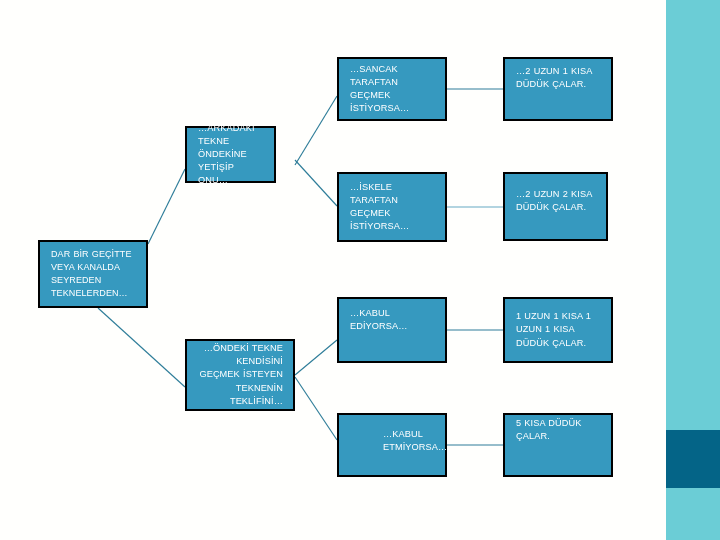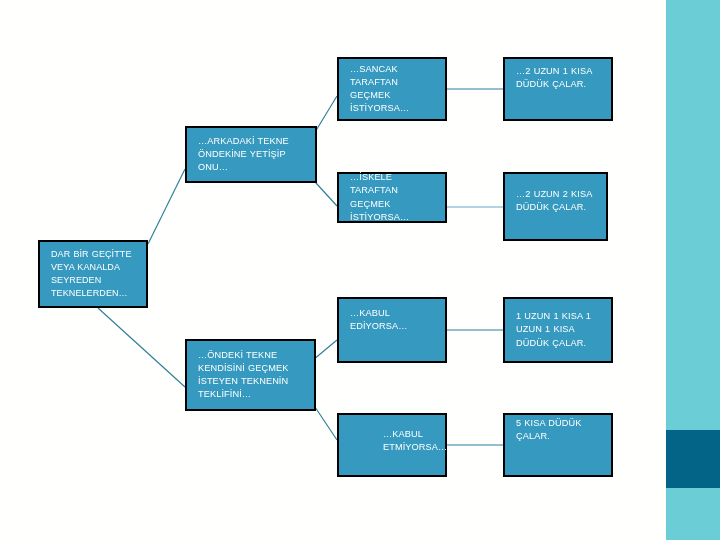--- a/index.html
+++ b/index.html
@@ -44,24 +44,24 @@
     padding:6px 10px 6px 11px;
     line-height:1.42;
     letter-spacing:.1px;
     font-size:9.2px;
     text-transform:uppercase;
     font-weight:400;
     word-spacing:.5px;
   }
   .node span { display:block; width:100%; }
   .n-root   { left:38px;  top:240px; width:110px; height:68px;  font-size:9.0px; }
-  .n-l2a    { left:185px; top:126px; width:132px; height:57px;  }
-  .n-l2b    { left:185px; top:339px; width:131px; height:72px;  }
+  .n-l2a    { left:185px; top:126px; width:91px; height:57px;  }
+  .n-l2b    { left:185px; top:339px; width:110px; height:72px;text-align:right;  }
   .n-l3a    { left:337px; top:57px;  width:110px; height:64px;  }
-  .n-l3b    { left:337px; top:172px; width:110px; height:51px;  }
+  .n-l3b    { left:337px; top:172px; width:110px; height:70px;  }
   .n-l3c    { left:337px; top:297px; width:110px; height:66px;  align-items:flex-start; padding-top:8px; }
   .n-l3d    { left:337px; top:413px; width:110px; height:64px;  align-items:flex-start; padding-top:13px;padding-left:44px; }
   .n-l4a    { left:503px; top:57px;  width:110px; height:64px;  align-items:flex-start; }
   .n-l4b    { left:503px; top:172px; width:105px; height:69px;  align-items:flex-start; padding-top:14px; }
   .n-l4c    { left:503px; top:297px; width:110px; height:66px;  }
   .n-l4d    { left:503px; top:413px; width:110px; height:64px;  align-items:flex-start; padding-top:2px; }
 </style>
 </head>
 <body>
 

